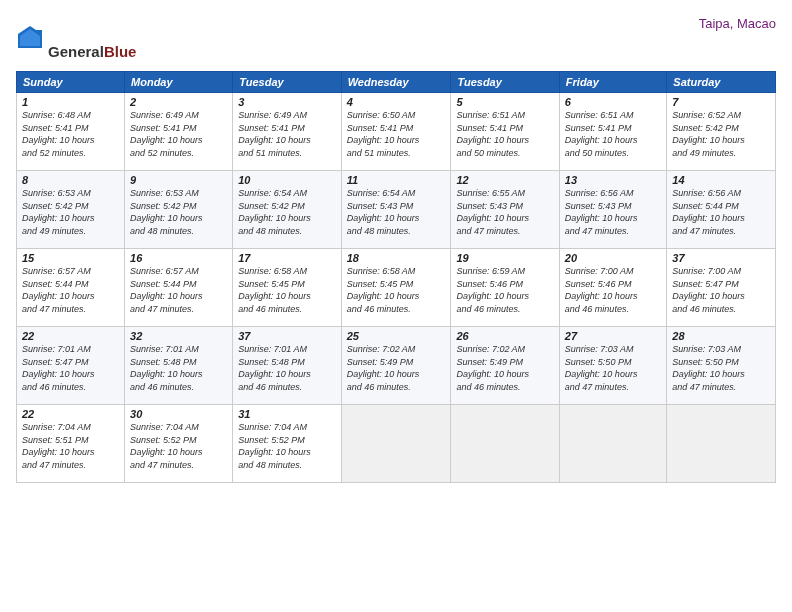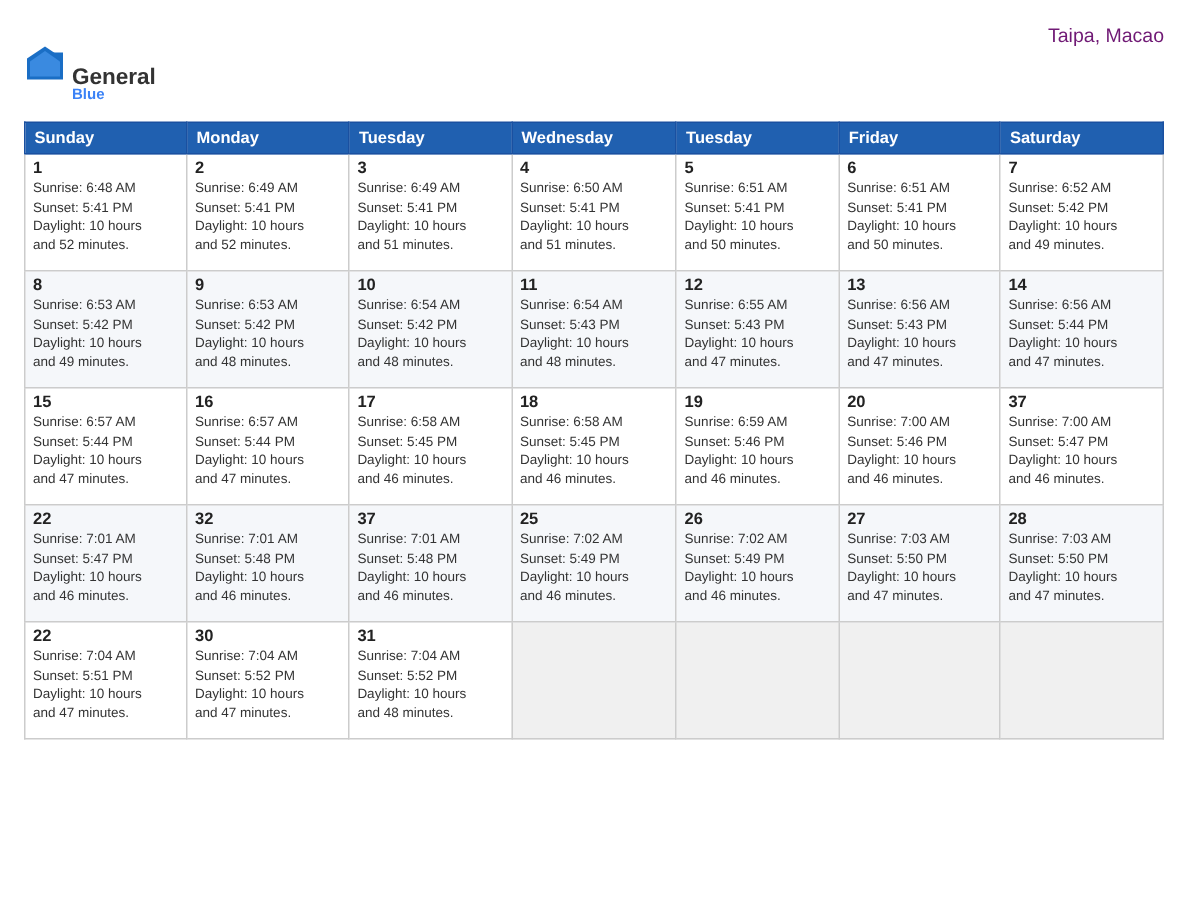--- a/index.html
+++ b/index.html
@@ -22,33 +22,33 @@
       align-items: flex-start;
       margin-bottom: 12px;
     }
     .logo {
       display: flex;
       align-items: center;
       gap: 4px;
     }
     .logo-text {
       display: flex;
-      flex-direction: column;
+      flex-direction: row;
       line-height: 1;
       margin-top: 28px;
     }
     .logo-general {
       font-size: 15px;
       font-weight: bold;
       color: #333;
     }
     .logo-blue {
-      font-size: 10px;
+      font-size: 15px;
       font-weight: bold;
-      color: #3b82f6;
+      color: #7f1d1d;
     }
     .logo-icon {
       width: 28px;
       height: 28px;
     }
     .title-block {
       text-align: right;
     }
     .month-title {
       font-size: 32px;
@@ -56,20 +56,21 @@
       color: #333;
       line-height: 1.1;
     }
     .location {
       font-size: 13px;
       color: #701a75;
     }
     .calendar {
       width: 100%;
       border-collapse: collapse;
+      font-style: italic;
     }
     .calendar th {
       background: #2060b0;
       color: #fff;
       font-size: 11px;
       font-weight: bold;
       text-align: left;
       padding: 4px 6px;
       border: 1px solid #1a50a0;
     }

